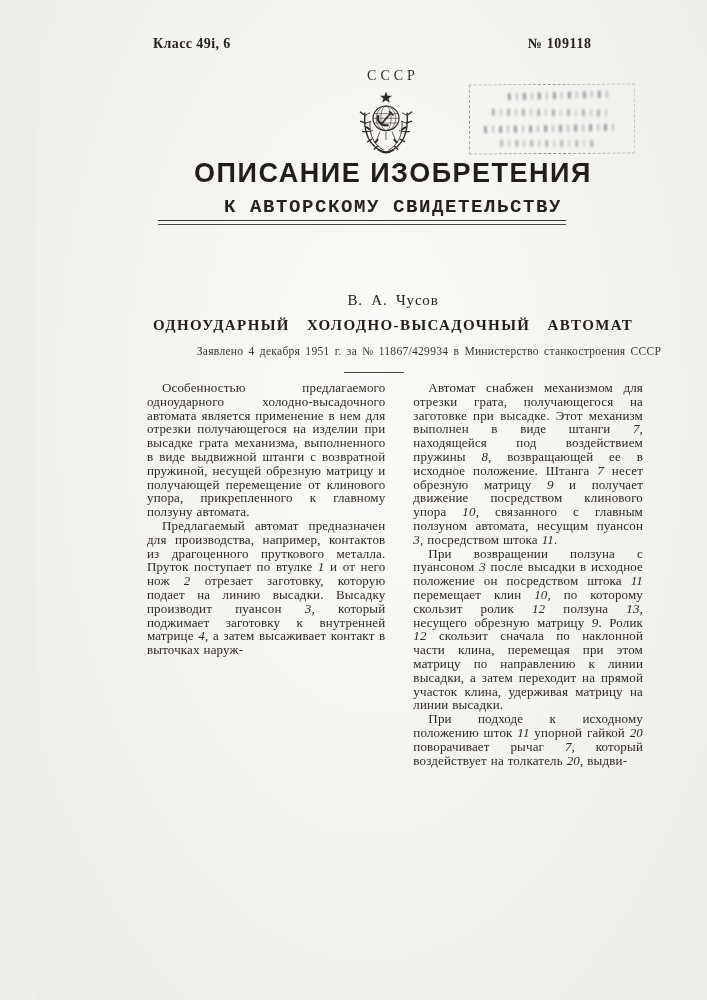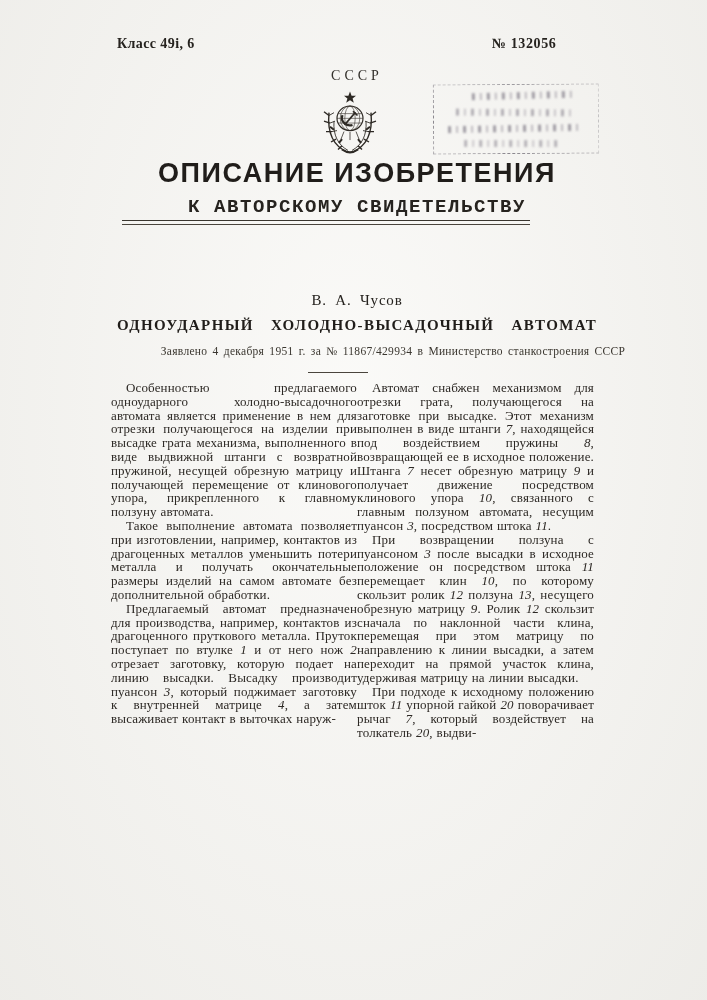--- a/index.html
+++ b/index.html
@@ -8,20 +8,21 @@
     background:#efeeea;
     font-family:"Liberation Serif", serif;
     color:#2c2925;
     position:relative;
     overflow:hidden;
   }
   .page{
     position:absolute;inset:0;
     background:#f6f5f1;
     background-image:radial-gradient(ellipse at 50% 40%, rgba(255,255,255,.5), rgba(0,0,0,.035));
+    margin-left:36px;
   }
   .abs{position:absolute;}
   .centered{left:12px;width:690px;text-align:center;}
 
   .corner-class{
     left:117px;top:36px;
     font-size:14px;font-weight:bold;letter-spacing:.4px;color:#26231f;
   }
   .corner-number{
     left:492px;top:36px;
@@ -79,40 +80,40 @@
     top:345px;
     font-size:11.5px;letter-spacing:.3px;word-spacing:2px;color:#3a362f;padding-left:36px;
   }
   .section-divider{
     left:308px;top:372px;width:60px;height:0;
     border-top:1px solid #4a453d;
   }
 
   .columns{
     left:111px;top:381px;width:496px;
-    display:flex;gap:0;
+    display:flex;gap:28px;
   }
   .col{
     font-size:13px;line-height:13.8px;
     letter-spacing:.15px;word-spacing:.5px;
     text-align:justify;color:#2c2824;
   }
   .col.left{width:246px;}
   .col.right{width:237px;}
   .col p.para{margin:0;text-indent:15px;}
   .col p.para.cont{text-indent:0;}
   .col i{font-style:italic;}
 </style>
 </head>
 <body>
 
 <div class="page">
 
   <div class="abs corner-class">Класс 49i, 6</div>
-  <div class="abs corner-number">№ 132056</div>
+  <div class="abs corner-number">№ 109118</div>
   <div class="abs centered country">СССР</div>
 
   <div class="abs emblem">
     <svg width="64" height="68" viewBox="0 0 64 72" preserveAspectRatio="none">
       <g stroke="#2e2a25" fill="none" stroke-width="1">
 
         <polygon points="32,1.5 33.6,6 38,6.2 34.6,9 35.8,13.4 32,10.8 28.2,13.4 29.4,9 26,6.2 30.4,6" fill="#2e2a25" stroke="none"></polygon>
 
         <circle cx="32" cy="30" r="13" stroke-width="1.2"></circle>
         <ellipse cx="32" cy="30" rx="5.2" ry="13" stroke-width=".6"></ellipse>
@@ -160,21 +161,20 @@
   <div class="abs double-rule"></div>
 
   <div class="abs centered author">В. А. Чусов</div>
   <div class="abs centered invention-title">ОДНОУДАРНЫЙ ХОЛОДНО-ВЫСАДОЧНЫЙ АВТОМАТ</div>
   <div class="abs centered filing-line">Заявлено 4 декабря 1951 г. за № 11867/429934 в Министерство станкостроения СССР</div>
   <div class="abs section-divider"></div>
 
   <div class="abs columns">
     <div class="col left">
         <p class="para">Особенностью предлагаемого одноударного холодно-высадочного автомата является применение в нем для отрезки получающегося на изделии при высадке грата механизма, выполненного в виде выдвижной штанги с возвратной пружиной, несущей обрезную матрицу и получающей перемещение от клинового упора, прикрепленного к главному ползуну автомата.</p>
-        <p class="para">Такое выполнение автомата позволяет при изготовлении, например, контактов из драгоценных металлов уменьшить потери металла и получать окончательные размеры изделий на самом автомате без дополнительной обработки.</p>
         <p class="para">Предлагаемый автомат предназначен для производства, например, контактов из драгоценного пруткового металла. Пруток поступает по втулке <i>1</i> и от него нож <i>2</i> отрезает заготовку, которую подает на линию высадки. Высадку производит пуансон <i>3</i>, который поджимает заготовку к внутренней матрице <i>4</i>, а затем высаживает контакт в выточках наруж-</p>
       </div>
     <div class="col right">
         <p class="para">Автомат снабжен механизмом для отрезки грата, получающегося на заготовке при высадке. Этот механизм выполнен в виде штанги <i>7</i>, находящейся под воздействием пружины <i>8</i>, возвращающей ее в исходное положение. Штанга <i>7</i> несет обрезную матрицу <i>9</i> и получает движение посредством клинового упора <i>10</i>, связанного с главным ползуном автомата, несущим пуансон <i>3</i>, посредством штока <i>11</i>.</p>
         <p class="para">При возвращении ползуна с пуансоном <i>3</i> после высадки в исходное положение он посредством штока <i>11</i> перемещает клин <i>10</i>, по которому скользит ролик <i>12</i> ползуна <i>13</i>, несущего обрезную матрицу <i>9</i>. Ролик <i>12</i> скользит сначала по наклонной части клина, перемещая при этом матрицу по направлению к линии высадки, а затем переходит на прямой участок клина, удерживая матрицу на линии высадки.</p>
         <p class="para">При подходе к исходному положению шток <i>11</i> упорной гайкой <i>20</i> поворачивает рычаг <i>7</i>, который воздействует на толкатель <i>20</i>, выдви-</p>
       </div>
   </div>
 
 </div>

